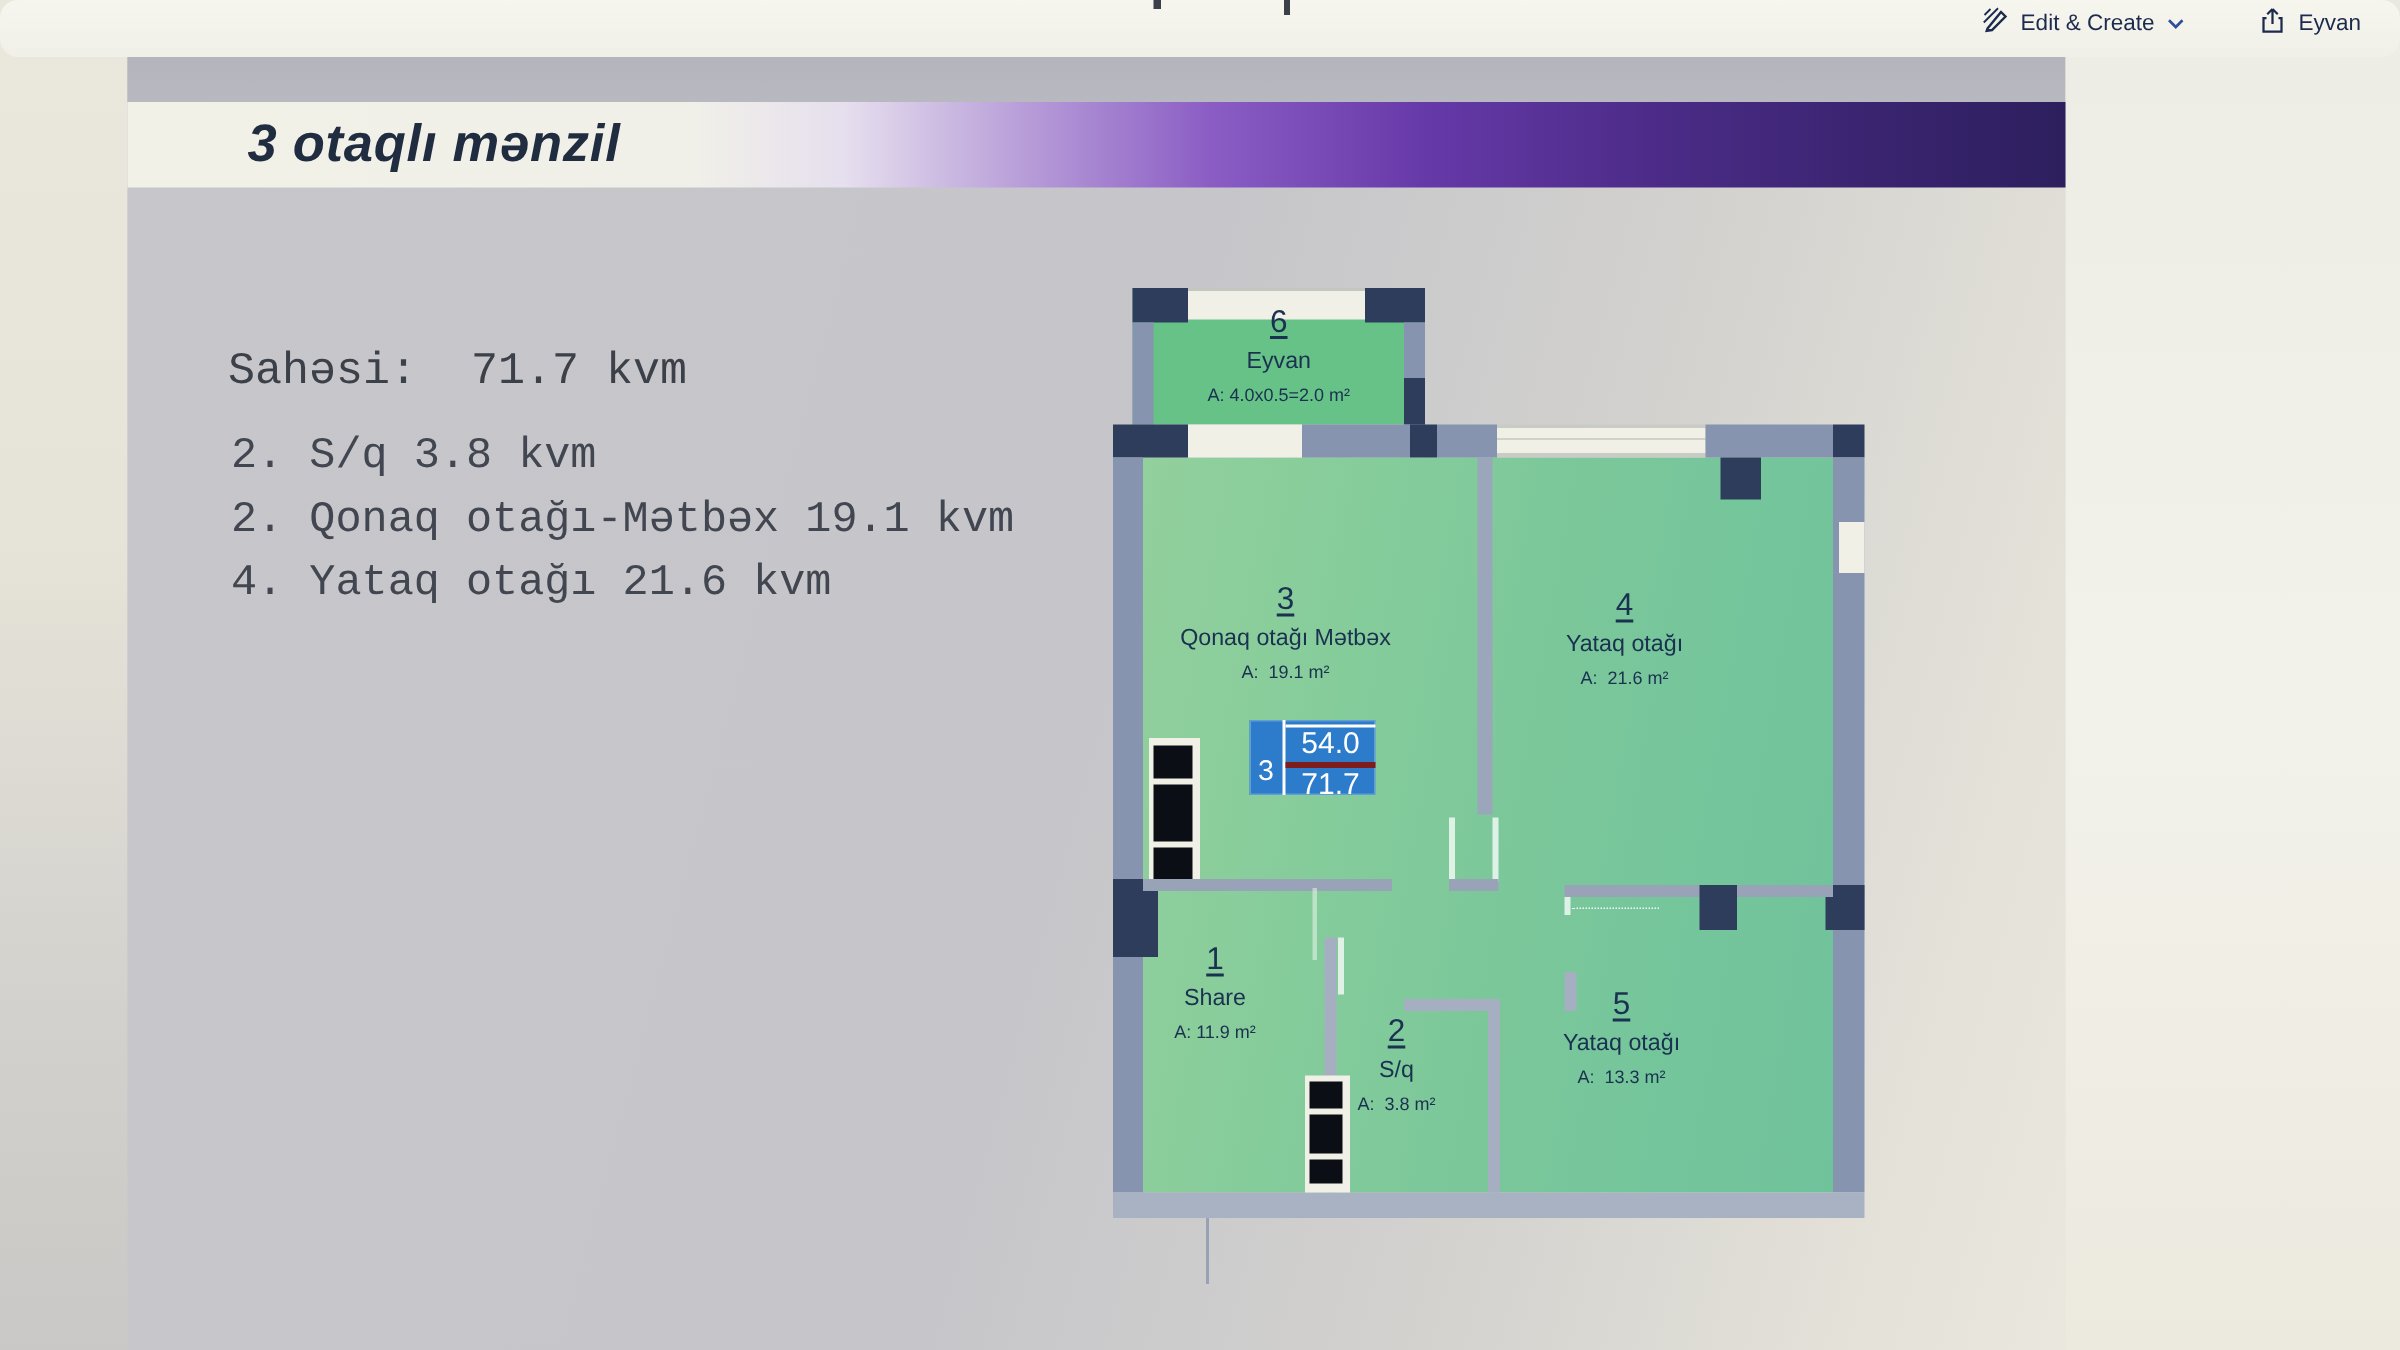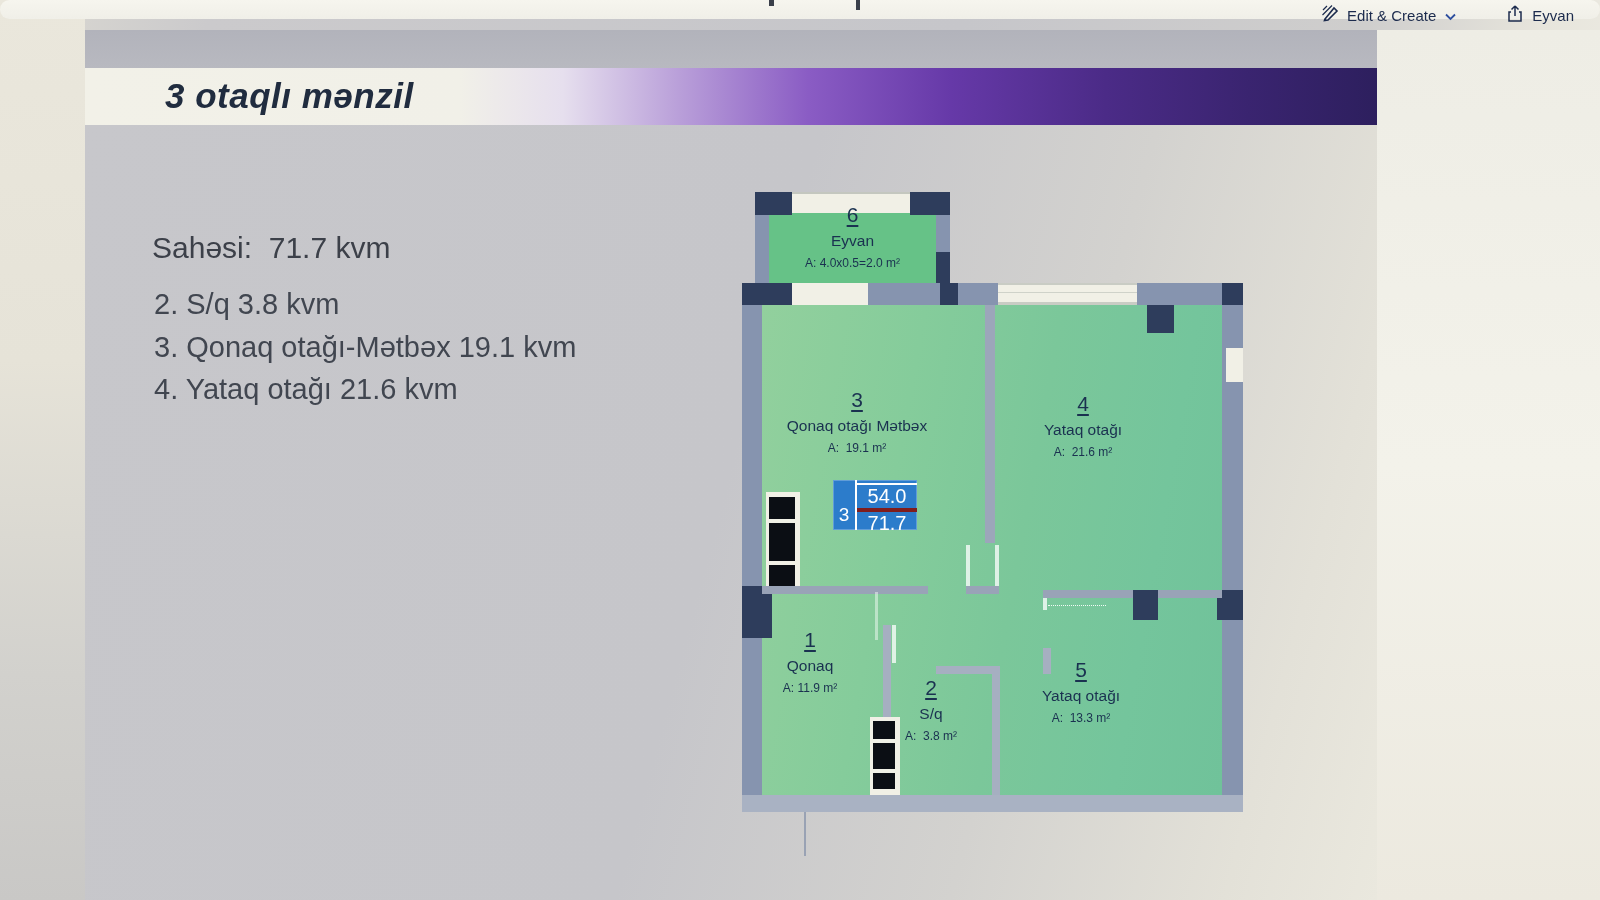--- a/index.html
+++ b/index.html
@@ -13,37 +13,37 @@
   .left-strip { left:0; top:0; width:85px; height:900px;
                 background:linear-gradient(180deg,#eae7dc 0%,#e6e3d8 40%,#d2d1cd 75%,#c9c8c6 100%); }
   .slide { left:85px; top:30px; width:1292px; height:870px;
            background:linear-gradient(105deg,#c7c7cb 0%,#c6c6ca 50%,#d3d2cf 72%,#e3e1d8 90%,#eae8de 100%); }
   .top-gray-band { left:85px; top:30px; width:1292px; height:38px;
                    background:linear-gradient(180deg,#b2b3bb 0%,#b8b9c0 100%); }
   .right-bright { left:1377px; top:30px; width:223px; height:870px;
                   background:linear-gradient(180deg,#eeede5 0%,#f3f2ea 50%,#ece9df 100%); }
 
   
-  .toolbar { left:0; top:0; width:1600px; height:19px;
+  .toolbar { left:0; top:0; width:1600px; height:38px;
              background:linear-gradient(180deg,#f6f5ee 0%,#f0efe8 100%);border-radius:12px; }
   .toolbar-right { position:absolute; right:26px; top:0; height:30px; display:flex; align-items:center; gap:10px;
                    color:#1c2b4d; font-size:15px; }
   .tb-btn { display:flex; align-items:center; gap:7px; cursor:pointer; }
   .tb-gap { width:30px; }
   .chev { margin-left:2px; }
   .crop-mark { background:#3a3f4a; }
 
   
   .title-band { left:85px; top:68px; width:1292px; height:57px;
     background:linear-gradient(90deg,#f2f1e8 0%,#f1f0e8 29%,#e6dfee 37%,#b99fd9 46%,#8a5cc4 56%,#6639a8 67%,#4b2b87 79%,#3a2470 90%,#2d1f5e 100%); }
   .page-title { left:165px; top:76px; font-size:35px; font-weight:bold; font-style:italic;
                 color:#202c3f; letter-spacing:0.5px; }
 
   
-  .pre { white-space:pre; }
+  .pre { white-space:pre;font-family:Liberation Mono, monospace; }
   .info-total { left:152px; top:231px; font-size:30px; color:#3c4049; }
   .info-items { left:154px; top:283px; font-size:29px; color:#414650; line-height:42.5px; }
 
   
   .plan { left:742px; top:192px; width:501px; height:680px; }
   .plan .abs { position:absolute; }
   .green { background:#7cc795; }
   .slate  { background:#8694af; }
   .slate2 { background:#9ca6ba; }
   .slate3 { background:#a9b2c3; }
@@ -110,21 +110,21 @@
     </div>
   </div>
 </div>
 
 <div class="abs title-band"></div>
 <div class="abs page-title">3 otaqlı mənzil</div>
 
 <div class="abs info-total pre">Sahəsi:  71.7 kvm</div>
 <div class="abs info-items">
   <div class="pre">2. S/q 3.8 kvm</div>
-  <div class="pre">3. Qonaq otağı-Mətbəx 19.1 kvm</div>
+  <div class="pre">2. Qonaq otağı-Mətbəx 19.1 kvm</div>
   <div class="pre">4. Yataq otağı 21.6 kvm</div>
 </div>
 
 <div class="abs plan">
 
   <div class="abs green texture" style="left:13px;top:0;width:195px;height:91px;background:#66c287;"></div>
   <div class="abs dark" style="left:13px;top:0;width:37px;height:23px;"></div>
   <div class="abs rail" style="left:50px;top:0;width:118px;height:21px;"></div>
   <div class="abs dark" style="left:168px;top:0;width:40px;height:23px;"></div>
   <div class="abs slate" style="left:13px;top:23px;width:14px;height:68px;"></div>
@@ -202,21 +202,21 @@
   </div>
 
   <div class="abs room-label" style="left:240px;top:200px;width:202px;">
     <div class="room-num">4</div>
     <div class="room-name">Yataq otağı</div>
     <div class="room-area">A:  21.6 m²</div>
   </div>
 
   <div class="abs room-label" style="left:8px;top:436px;width:120px;">
     <div class="room-num">1</div>
-    <div class="room-name">Qonaq</div>
+    <div class="room-name">Share</div>
     <div class="room-area">A: 11.9 m²</div>
   </div>
 
   <div class="abs room-label" style="left:150px;top:484px;width:78px;">
     <div class="room-num">2</div>
     <div class="room-name">S/q</div>
     <div class="room-area">A:  3.8 m²</div>
   </div>
 
   <div class="abs room-label" style="left:240px;top:466px;width:198px;">

